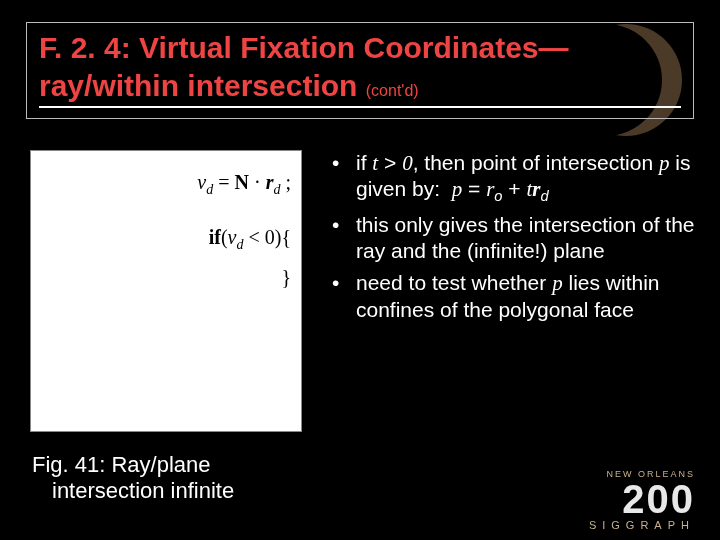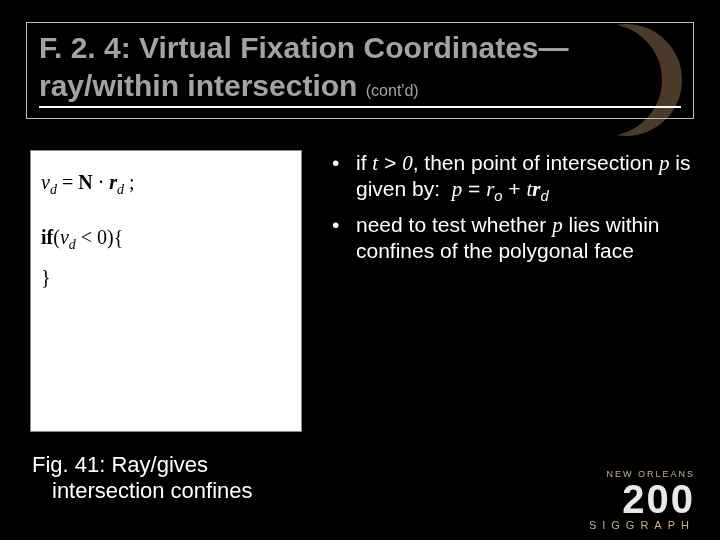--- a/index.html
+++ b/index.html
@@ -25,21 +25,21 @@
     width: 668px;
     border: 1px solid #bbb;
     padding: 6px 12px 10px 12px;
     box-sizing: border-box;
   }
   .title-box h1 {
     margin: 0;
     font-size: 30px;
     line-height: 1.25;
     font-weight: bold;
-    color: #a3a3a3;
+    color: #ef4444;
   }
   .title-box .sub {
     font-weight: normal;
     font-size: 16px;
   }
   .title-underline {
     margin-top: 2px;
     height: 2px;
     background: #fff;
     width: 100%;
@@ -60,20 +60,21 @@
     height: 280px;
     background: #fff;
     border: 1px solid #888;
   }
   .fig-box .inner {
     padding: 12px 10px;
     color: #000;
     font-family: "Times New Roman", Times, serif;
     font-size: 20px;
     line-height: 1.9;
+    text-align: right;
   }
   .caption {
     position: absolute;
     left: 32px;
     top: 452px;
     width: 280px;
     color: #fff;
     font-size: 22px;
     line-height: 1.2;
   }
@@ -146,26 +147,27 @@
   <div class="fig-box">
     <div class="inner">
       <div><span class="mi">v</span><sub>d</sub> = <span class="bold">N</span> · <span class="mi bold">r</span><sub>d</sub> ;</div>
       <div style="height:14px"></div>
       <div><span class="bold">if</span>(<span class="mi">v</span><sub>d</sub> &lt; 0){</div>
       <div>}</div>
     </div>
   </div>
 
   <div class="caption">
-    <span>Fig. 41: Ray/gives</span><br>
-    <span class="indent">intersection confines</span>
+    <span>Fig. 41: Ray/plane</span><br>
+    <span class="indent">intersection infinite</span>
   </div>
 
   <ul class="bullets">
     <li>if <span class="mi">t</span> &gt; <span class="mi">0</span>, then point of intersection <span class="mi">p</span> is given by: &nbsp;<span class="mi">p</span> = <span class="mi">r</span><sub>o</sub> + <span class="mi">t</span><span class="mi bold">r</span><sub>d</sub></li>
+    <li>this only gives the intersection of the ray and the (infinite!) plane</li>
     <li>need to test whether <span class="mi">p</span> lies within confines of the polygonal face</li>
   </ul>
 
   <div class="logo">
     <svg viewBox="0 0 250 70">
       <text x="245" y="14" text-anchor="end" fill="#c8b090" font-family="Arial" font-size="9" letter-spacing="2">NEW ORLEANS</text>
       <text x="245" y="50" text-anchor="end" fill="#e8e8e8" font-family="Arial" font-size="40" font-weight="bold" letter-spacing="2">200</text>
 
       <text x="245" y="66" text-anchor="end" fill="#c8b090" font-family="Arial" font-size="11" letter-spacing="6">SIGGRAPH</text>
     </svg>

